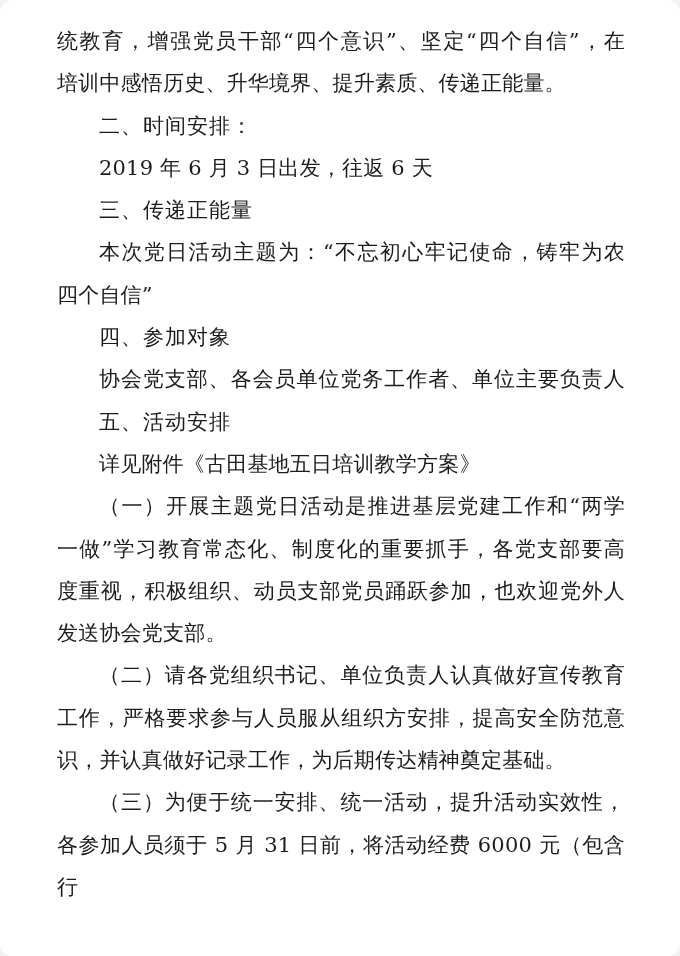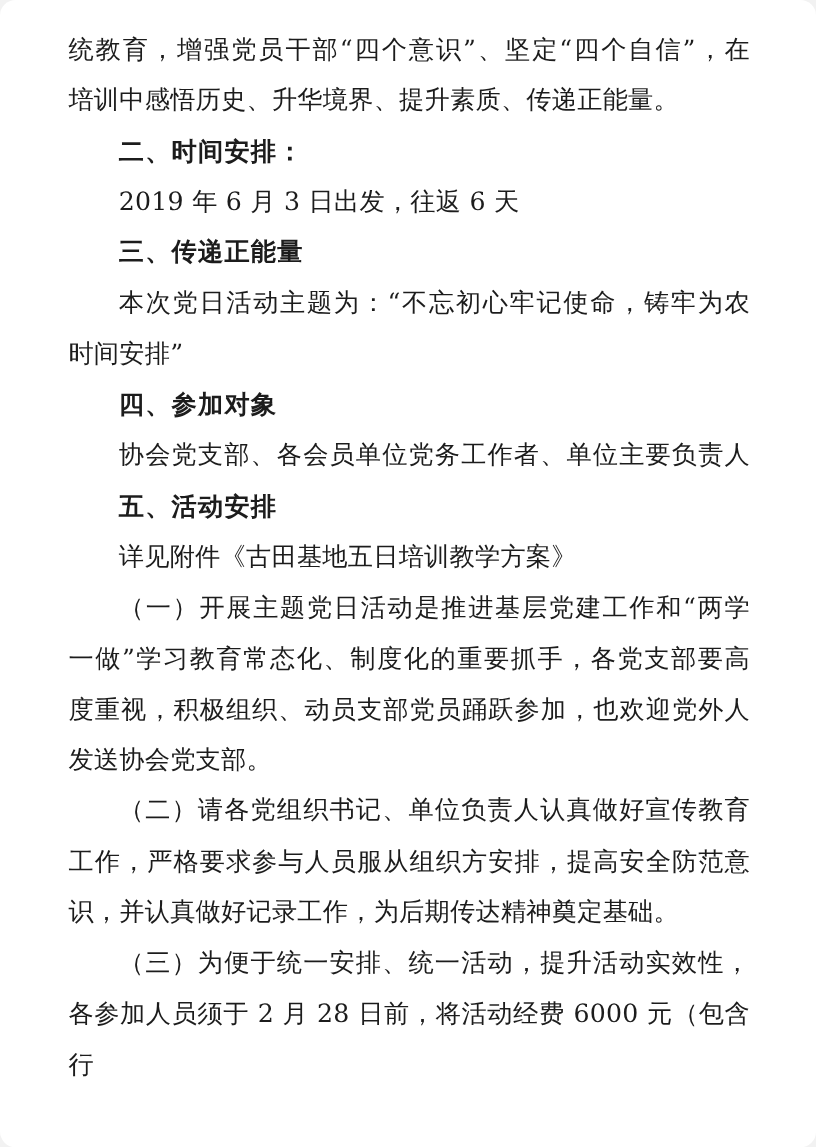--- a/index.html
+++ b/index.html
@@ -26,21 +26,21 @@
   .line {
     height: 42.3px;
     line-height: 42.3px;
     font-size: 21px;
     font-family: "DejaVu Serif", "Liberation Serif", serif;
     white-space: nowrap;
     letter-spacing: 0.2px;
   }
   .line.heading {
     font-family: "DejaVu Sans", "Liberation Sans", sans-serif;
-    font-weight: bold;
+    font-weight: normal;
     letter-spacing: 1px;
   }
   .line.indent-2 {
     padding-left: 42px;
   }
   .line.justify {
     text-align: justify;
     text-align-last: justify;
     text-justify: inter-character;
     white-space: normal;
@@ -53,28 +53,28 @@
 <body>
 
 <div class="page" style="background: rgb(255, 255, 255); color: rgb(28, 28, 28);">
   <div class="content" id="doc-lines">
       <div class="line justify">统教育，增强党员干部“四个意识”、坚定“四个自信”，在</div>
       <div class="line">培训中感悟历史、升华境界、提升素质、传递正能量。</div>
       <div class="line heading indent-2">二、时间安排：</div>
       <div class="line indent-2">2019 年 6 月 3 日出发，往返 6 天</div>
       <div class="line heading indent-2">三、传递正能量</div>
       <div class="line indent-2 justify">本次党日活动主题为：“不忘初心牢记使命，铸牢为农</div>
-      <div class="line">时间安排”</div>
+      <div class="line">四个自信”</div>
       <div class="line heading indent-2">四、参加对象</div>
       <div class="line indent-2 justify">协会党支部、各会员单位党务工作者、单位主要负责人</div>
       <div class="line heading indent-2">五、活动安排</div>
       <div class="line indent-2">详见附件《古田基地五日培训教学方案》</div>
       <div class="line indent-2 justify">（一）开展主题党日活动是推进基层党建工作和“两学</div>
       <div class="line justify">一做”学习教育常态化、制度化的重要抓手，各党支部要高</div>
       <div class="line justify">度重视，积极组织、动员支部党员踊跃参加，也欢迎党外人</div>
       <div class="line">发送协会党支部。</div>
       <div class="line indent-2 justify">（二）请各党组织书记、单位负责人认真做好宣传教育</div>
       <div class="line justify">工作，严格要求参与人员服从组织方安排，提高安全防范意</div>
       <div class="line">识，并认真做好记录工作，为后期传达精神奠定基础。</div>
       <div class="line indent-2 justify">（三）为便于统一安排、统一活动，提升活动实效性，</div>
-      <div class="line justify"><span>各参加人员须于 2 月 28 日前，将活动经费 </span><span class="u">6000 元</span><span>（包含行</span></div>
+      <div class="line justify"><span>各参加人员须于 5 月 31 日前，将活动经费 </span><span class="u">6000 元</span><span>（包含行</span></div>
     </div>
 </div>
 
 </body></html>

